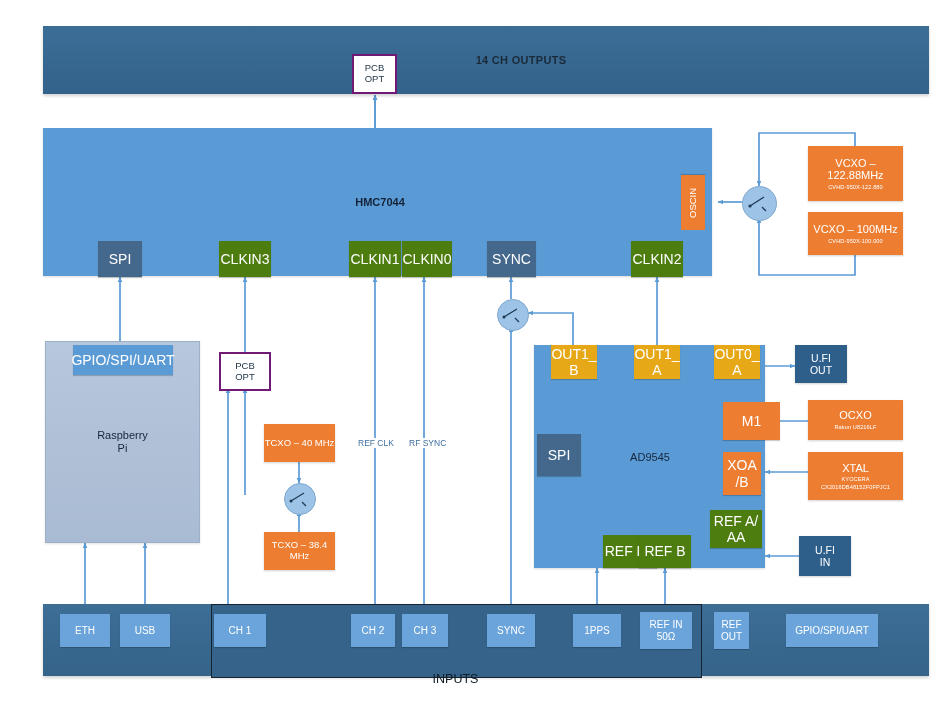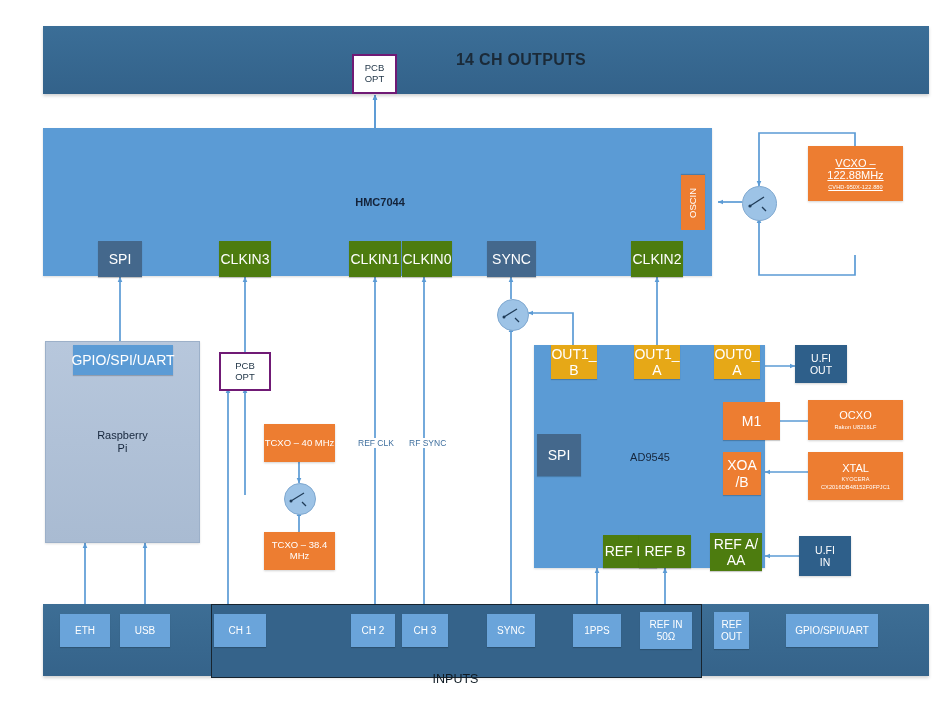--- a/index.html
+++ b/index.html
@@ -4,21 +4,21 @@
 <style>
   html,body{margin:0;padding:0;background:#ffffff;}
   body{width:952px;height:704px;font-family:"Liberation Sans",sans-serif;position:relative;overflow:hidden;}
   #canvas{position:absolute;left:0;top:0;width:952px;height:704px;}
   .blk{position:absolute;box-sizing:border-box;display:flex;flex-direction:column;
        align-items:center;justify-content:center;text-align:center;line-height:1.15;}
   svg.wires{position:absolute;left:0;top:0;width:952px;height:704px;pointer-events:none;}
 
   
   .banner{background:linear-gradient(180deg,#3b6e97 0%,#33628a 100%);color:#1b2a38;
-          font-weight:bold;font-size:16px;letter-spacing:.3px;
+          font-weight:bold;font-size:11px;letter-spacing:.3px;
           box-shadow:0 2px 3px rgba(0,0,0,.18);}
   .bottombar{background:linear-gradient(180deg,#3d6e95 0%,#35638a 100%);
              box-shadow:0 2px 3px rgba(0,0,0,.18);}
   .inputsbox{border:1.6px solid #17242f;background:#35638a;}
   .inputs-label{position:absolute;color:#0f1b24;font-size:12.5px;}
 
   
   .chip{background:#5b9bd5;box-shadow:0 1px 2px rgba(0,0,0,.15);}
   .chip-title{color:#14233a;font-weight:bold;font-size:11px;}
   .ad-title{color:#16263c;font-size:11px;}
@@ -159,23 +159,27 @@
     <span>CLKIN2</span>
   </div>
 
   <div class="sw" style="left:742px;top:186px;width:33px;height:33px;"></div>
   <svg class="wires" style="left:742px;top:186px;width:33px;height:33px;" viewBox="0 0 33 33">
     <path d="M8,20 L22,11" stroke="#1f3b57" stroke-width="1.3" fill="none"></path>
     <circle cx="8" cy="20" r="1.6" fill="#1f3b57"></circle>
     <path d="M20,21 L24,25" stroke="#1f3b57" stroke-width="1.3" fill="none"></path>
   </svg>
 
-  <div class="blk ext-orange" style="left:808px;top:146px;width:95px;height:55px;text-decoration:underline;">
+  <div class="blk ext-orange" style="left:808px;top:146px;width:95px;height:55px;">
     <span class="ext-title" style="white-space:pre-line;">VCXO – 122.88MHz</span>
     <span class="ext-sub">CVHD-950X-122.880</span>
+  </div>
+  <div class="blk ext-orange" style="left:808px;top:212px;width:95px;height:43px;">
+    <span class="ext-title">VCXO – 100MHz</span>
+    <span class="ext-sub">CVHD-950X-100.000</span>
   </div>
 
   <div class="blk rpi" style="left:45px;top:341px;width:155px;height:202px;">
     <span style="white-space:pre-line;">Raspberry
 Pi</span>
   </div>
   <div class="blk pad pad-lblue" style="left:73px;top:345px;width:100px;height:30px;">
     <span>GPIO/SPI/UART</span>
   </div>
 
@@ -239,21 +243,21 @@
     <span style="white-space:pre-line;">XOA
 /B</span>
   </div>
 
   <div class="blk pad pad-green" style="left:570px;top:535px;width:54px;height:33px;margin-left:33px;">
     <span>REF BB</span>
   </div>
   <div class="blk pad pad-green" style="left:639px;top:535px;width:52px;height:33px;">
     <span>REF B</span>
   </div>
-  <div class="blk pad pad-green" style="left:710px;top:533px;width:52px;height:38px;text-align:center;">
+  <div class="blk pad pad-green" style="left:710px;top:510px;width:52px;height:38px;text-align:center;">
     <span style="white-space:pre-line;">REF A/
 AA</span>
   </div>
 
   <div class="blk ext-navy" style="left:795px;top:345px;width:52px;height:38px;">
     <span style="white-space:pre-line;">U.FI
 OUT</span>
   </div>
   <div class="blk ext-orange" style="left:808px;top:400px;width:95px;height:40px;">
     <span class="ext-title">OCXO</span>

